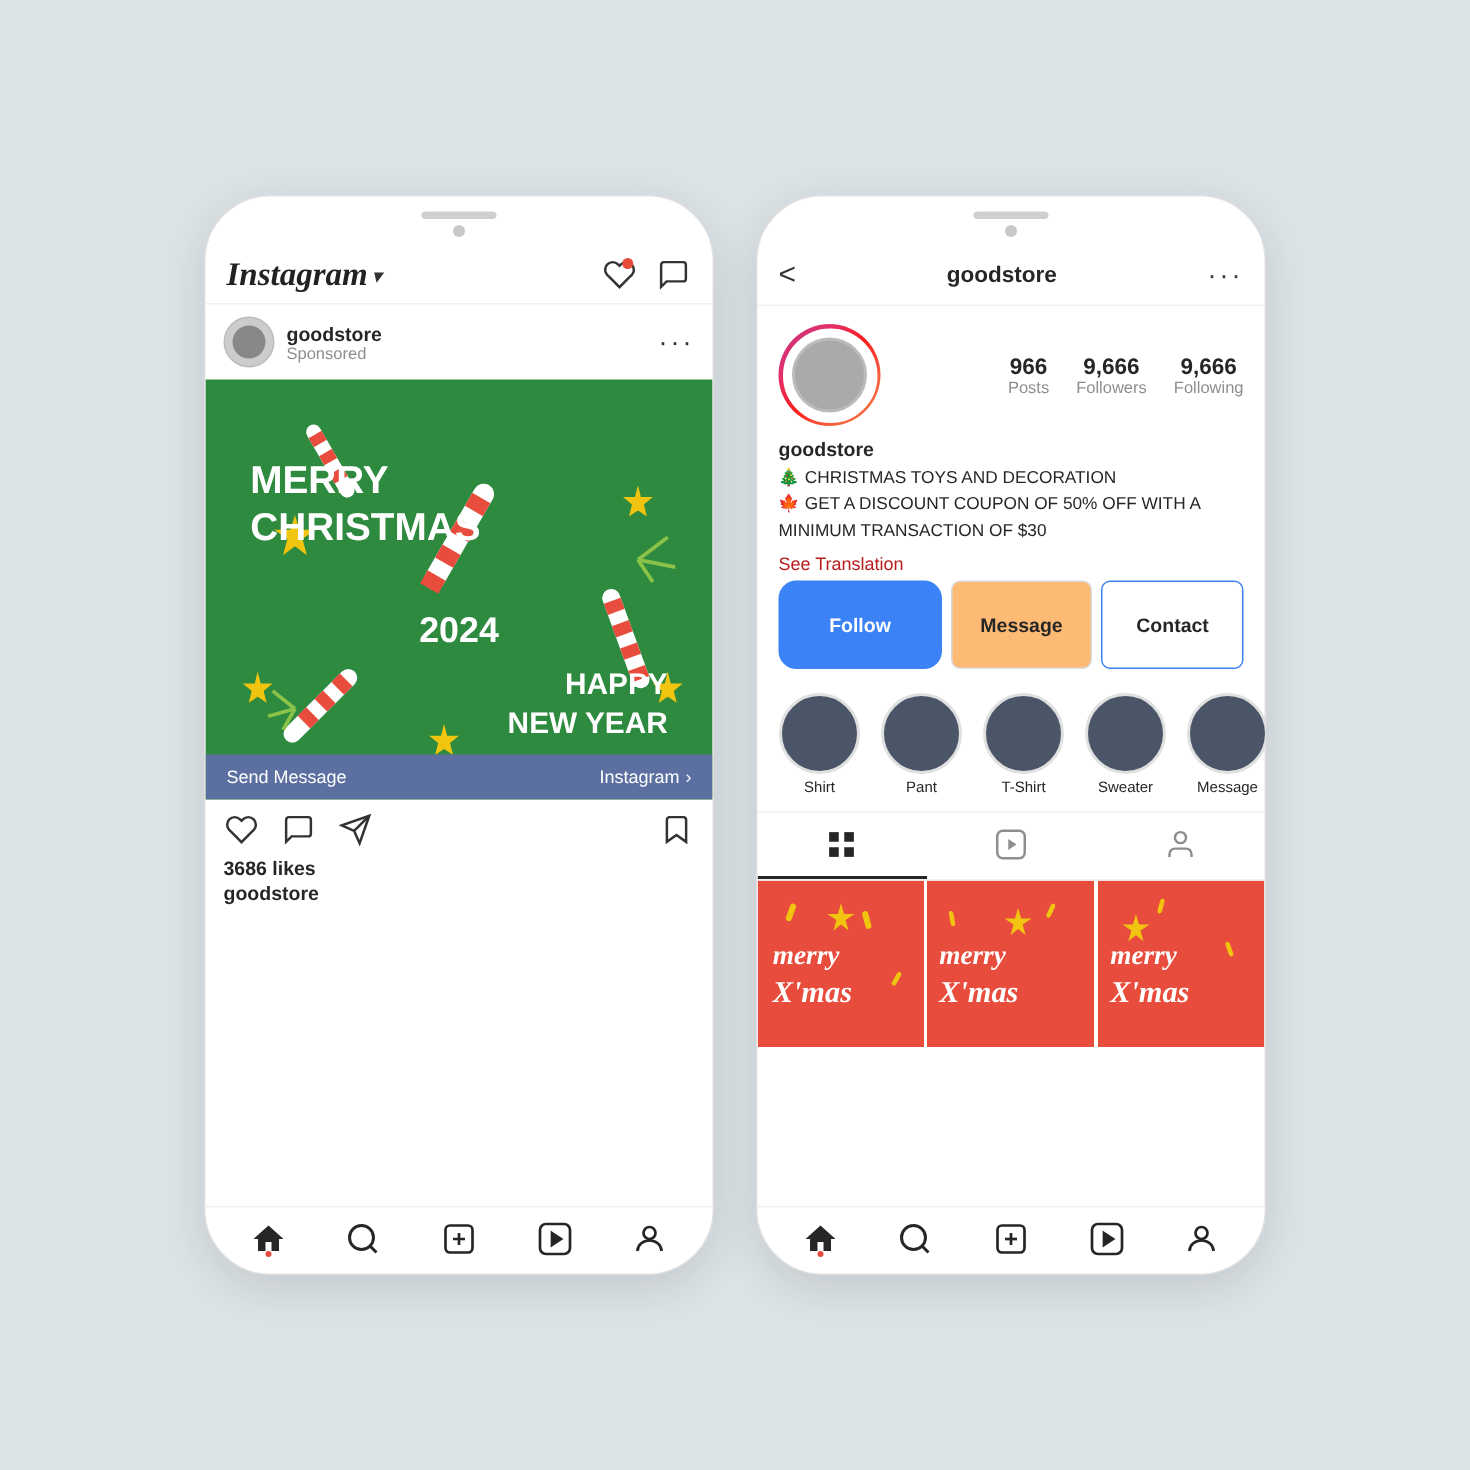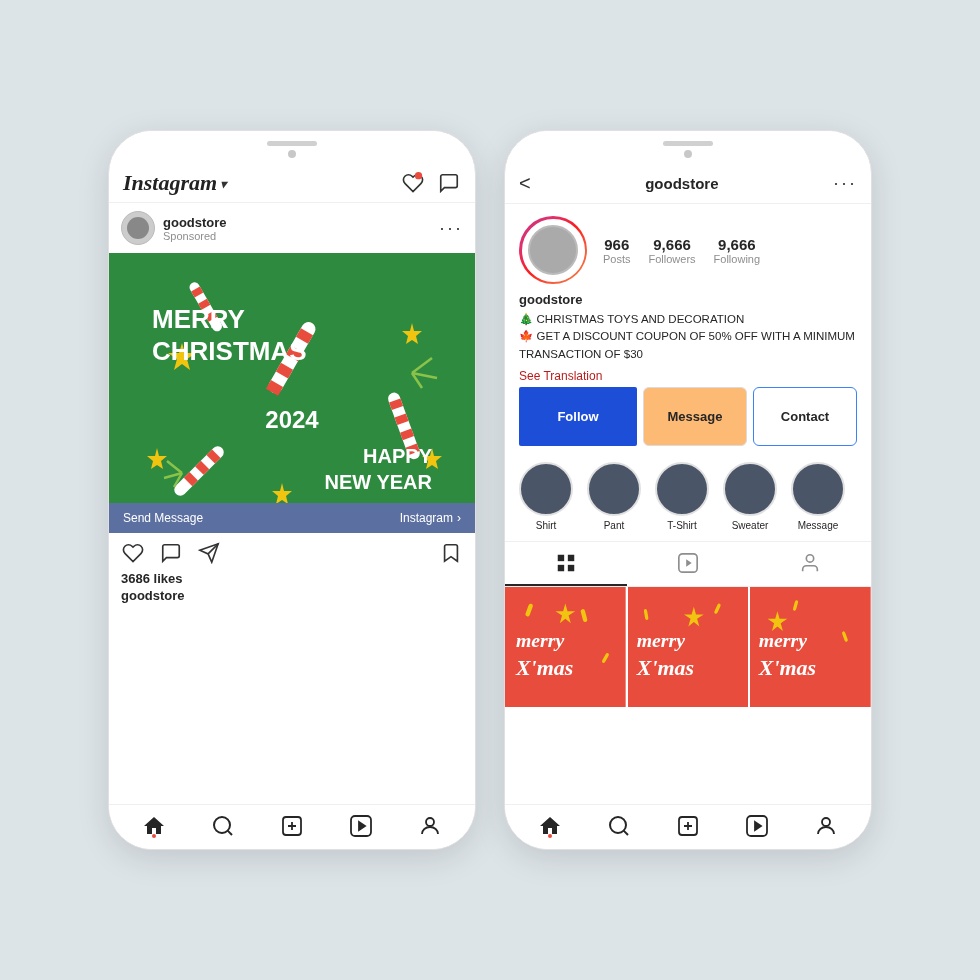--- a/index.html
+++ b/index.html
@@ -13,21 +13,21 @@
       font-family: -apple-system, BlinkMacSystemFont, 'Segoe UI', Helvetica, Arial, sans-serif;
     }
     .phones-container {
       display: flex;
       gap: 28px;
       align-items: center;
     }
     .phone {
       background: #ffffff;
       border-radius: 44px;
-      width: 368px;
+      width: 340px;
       height: 720px;
       box-shadow: 0 8px 32px rgba(0,0,0,0.13);
       overflow: hidden;
       display: flex;
       flex-direction: column;
       position: relative;
       border: 1.5px solid #e0e0e0;
     }
     .phone-top-bar {
       display: flex;
@@ -246,21 +246,21 @@
       width: 50px;
       height: 50px;
       border-radius: 50%;
       background: #aaa;
       border: 2px solid #bbb;
     }
     .profile-stats {
       display: flex;
       gap: 18px;
       flex: 1;
-      justify-content: flex-start;
+      justify-content: flex-end;
     }
     .stat-item {
       display: flex;
       flex-direction: column;
       align-items: center;
     }
     .stat-number {
       font-size: 15px;
       font-weight: 700;
       color: #262626;
@@ -298,24 +298,24 @@
     .link-text {
       font-size: 12px;
       color: #3897f0;
     }
     .profile-action-btns {
       display: flex;
       gap: 6px;
       padding: 0 14px 10px;
     }
     .btn-follow {
-      background: #1d4ed8;
+      background: #3b82f6;
       color: #fff;
       border: none;
-      border-radius: 2px;
+      border-radius: 12px;
       padding: 22px 22px;
       font-size: 13px;
       font-weight: 600;
       cursor: pointer;
       flex: 1;
     }
     .btn-message {
       background: #fdba74;
       color: #262626;
       border: 1px solid #dbdbdb;

